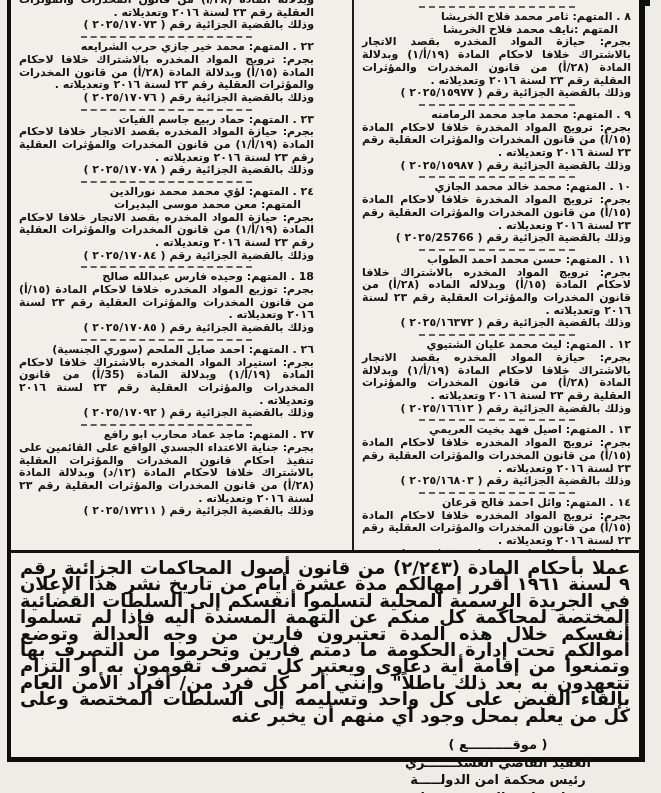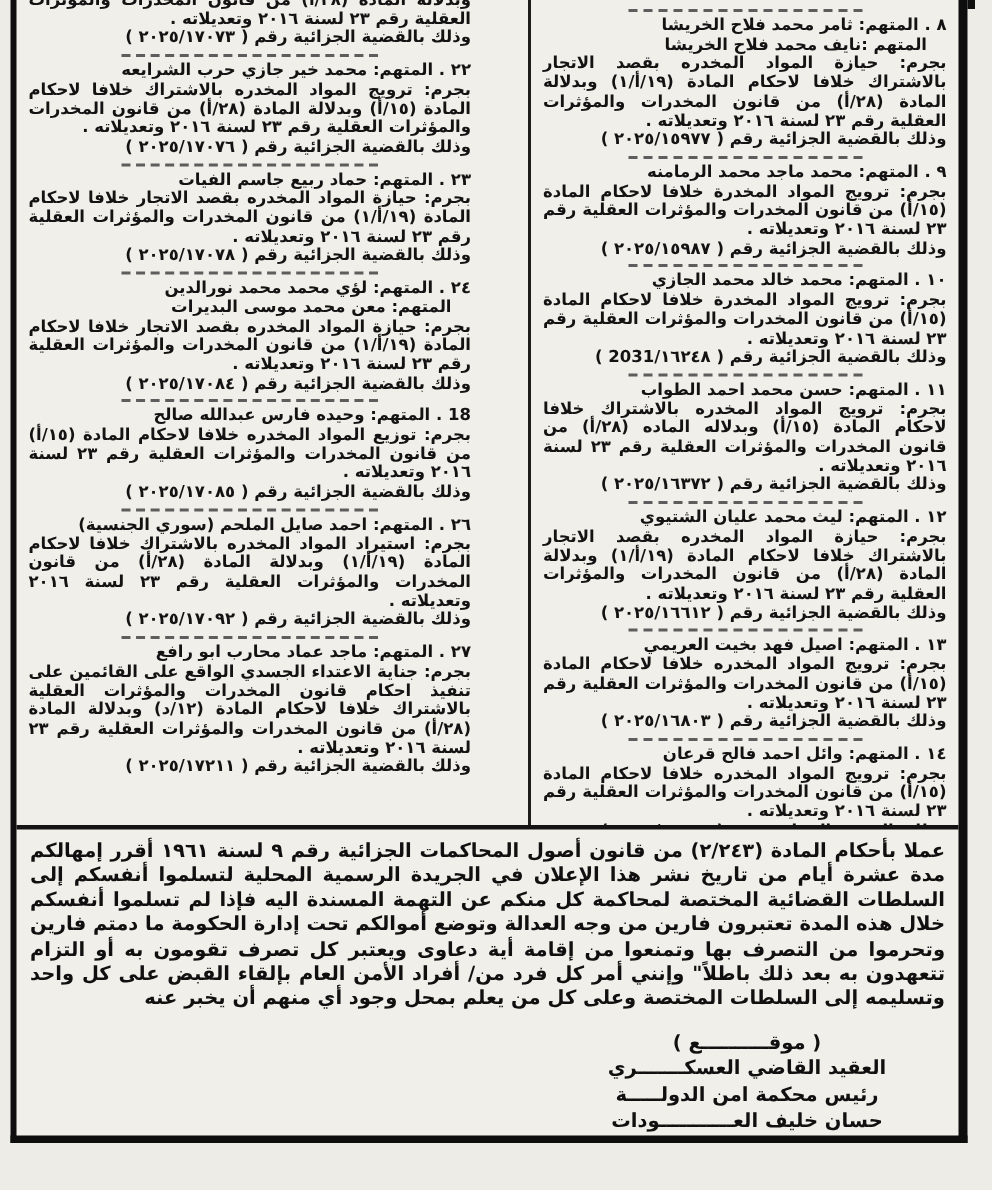--- a/index.html
+++ b/index.html
@@ -47,21 +47,21 @@
   .carry { margin-top:-8px; }
   .sep {
     height:0; border-top:2px dashed #5d5d5d;
     width:58%; margin:4px auto 3px auto;
   }
   .footer {
     box-sizing:border-box; padding:7px 9px 0 9px;
     direction:rtl; color:#101010;
   }
   .footer-par {
-    margin:0; font-weight:bold; font-size:13px; line-height:16.4px;
+    margin:0; font-weight:bold; font-size:18px; line-height:16.4px;
     text-align:justify; text-align-last:right;
   }
   .signature {
     width:212px; margin:12px 26px 0 auto; 
     text-align:center; font-weight:bold;
     font-size:13px; line-height:17.5px; color:#101010;
   }
   .sig-line { white-space:nowrap; }
 </style>
 </head>
@@ -103,21 +103,21 @@
 
         <section class="item">
           <div class="tline">18 . المتهم: وحيده فارس عبدالله صالح</div>
           <div class="charge">بجرم: توزيع المواد المخدره خلافا لاحكام المادة (١٥/أ) من قانون المخدرات والمؤثرات العقلية رقم ٢٣ لسنة ٢٠١٦ وتعديلاته .</div>
           <div class="caseline">وذلك بالقضية الجزائية رقم ( ٢٠٢٥/١٧٠٨٥ )</div>
         </section>
         <div class="sep"></div>
 
         <section class="item">
           <div class="tline">٢٦ . المتهم: احمد صايل الملحم (سوري الجنسية)</div>
-          <div class="charge">بجرم: استيراد المواد المخدره بالاشتراك خلافا لاحكام المادة (١٩/أ/١) وبدلالة المادة (٢٨/أ) من قانون المخدرات والمؤثرات العقلية رقم ٢٣ لسنة ٢٠١٦ وتعديلاته .</div>
+          <div class="charge">بجرم: استيراد المواد المخدره بالاشتراك خلافا لاحكام المادة (١٩/أ/١) وبدلالة المادة (35/أ) من قانون المخدرات والمؤثرات العقلية رقم ٢٣ لسنة ٢٠١٦ وتعديلاته .</div>
           <div class="caseline">وذلك بالقضية الجزائية رقم ( ٢٠٢٥/١٧٠٩٢ )</div>
         </section>
         <div class="sep"></div>
 
         <section class="item">
           <div class="tline">٢٧ . المتهم: ماجد عماد محارب ابو رافع</div>
           <div class="charge">بجرم: جناية الاعتداء الجسدي الواقع على القائمين على تنفيذ احكام قانون المخدرات والمؤثرات العقلية بالاشتراك خلافا لاحكام المادة (١٢/د) وبدلالة المادة (٢٨/أ) من قانون المخدرات والمؤثرات العقلية رقم ٢٣ لسنة ٢٠١٦ وتعديلاته .</div>
           <div class="caseline">وذلك بالقضية الجزائية رقم ( ٢٠٢٥/١٧٢١١ )</div>
         </section>
       </div>
@@ -136,21 +136,21 @@
         <section class="item">
           <div class="tline">٩ . المتهم: محمد ماجد محمد الرمامنه</div>
           <div class="charge">بجرم: ترويج المواد المخدرة خلافا لاحكام المادة (١٥/أ) من قانون المخدرات والمؤثرات العقلية رقم ٢٣ لسنة ٢٠١٦ وتعديلاته .</div>
           <div class="caseline">وذلك بالقضية الجزائية رقم ( ٢٠٢٥/١٥٩٨٧ )</div>
         </section>
         <div class="sep"></div>
 
         <section class="item">
           <div class="tline">١٠ . المتهم: محمد خالد محمد الجازي</div>
           <div class="charge">بجرم: ترويج المواد المخدرة خلافا لاحكام المادة (١٥/أ) من قانون المخدرات والمؤثرات العقلية رقم ٢٣ لسنة ٢٠١٦ وتعديلاته .</div>
-          <div class="caseline">وذلك بالقضية الجزائية رقم ( 2031/١٦٢٤٨ )</div>
+          <div class="caseline">وذلك بالقضية الجزائية رقم ( ٢٠٢٥/25766 )</div>
         </section>
         <div class="sep"></div>
 
         <section class="item">
           <div class="tline">١١ . المتهم: حسن محمد احمد الطواب</div>
           <div class="charge">بجرم: ترويج المواد المخدره بالاشتراك خلافا لاحكام المادة (١٥/أ) وبدلاله الماده (٢٨/أ) من قانون المخدرات والمؤثرات العقلية رقم ٢٣ لسنة ٢٠١٦ وتعديلاته .</div>
           <div class="caseline">وذلك بالقضية الجزائية رقم ( ٢٠٢٥/١٦٣٧٢ )</div>
         </section>
         <div class="sep"></div>
 

